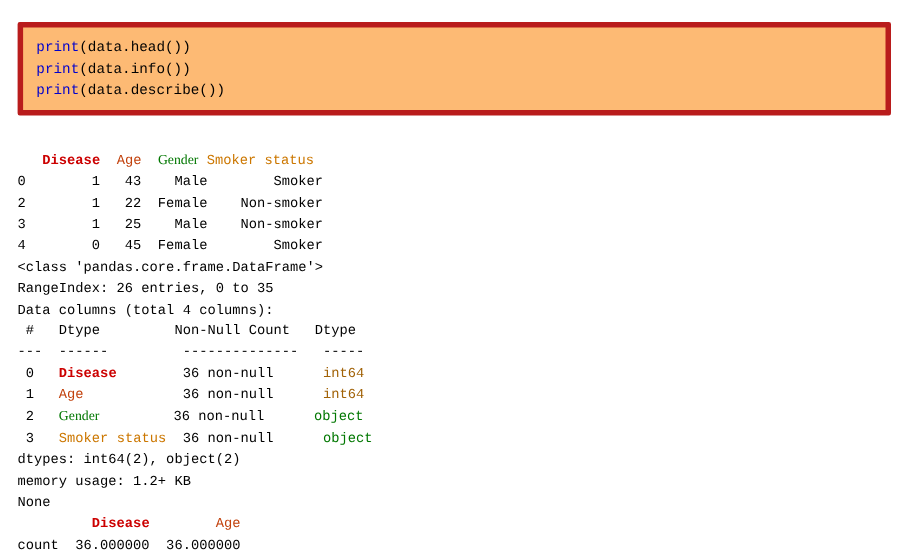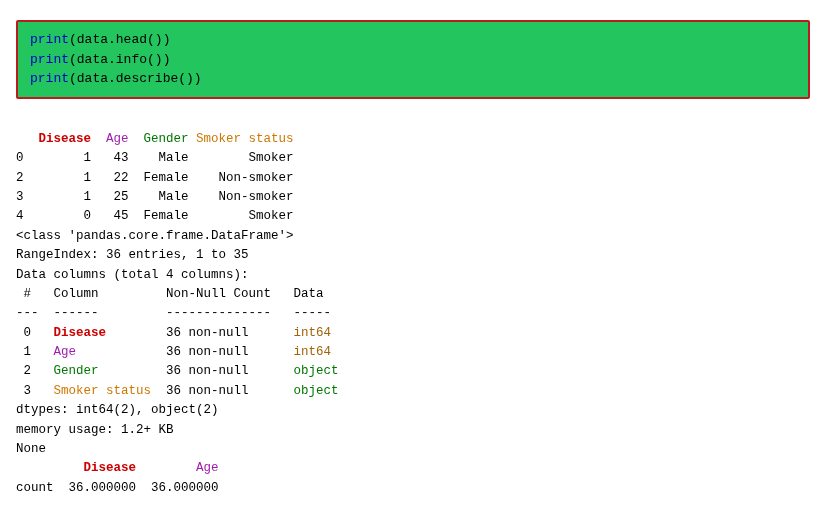--- a/index.html
+++ b/index.html
@@ -13,40 +13,40 @@
       padding: 10px 16px;
     }
     h3 {
       font-family: Arial, sans-serif;
       font-size: 14px;
       font-weight: bold;
       color: #000000;
       margin-bottom: 10px;
     }
     .code-block {
-      border: 2px solid #b91c1c;
-      background: #22c55e;
+      border: 5px solid #b91c1c;
+      background: #fdba74;
       padding: 8px 12px;
       margin-bottom: 12px;
       border-radius: 2px;
     }
     .code-line {
       line-height: 1.5;
       white-space: pre;
     }
     .kw { color: #0000cc; }
     .output-block {
       font-size: 12.5px;
       line-height: 1.55;
       white-space: pre;
       color: #000000;
     }
     .col-disease { color: #cc0000; font-weight: bold; }
-    .col-age { color: #a21caf; }
-    .col-gender { color: #007700; }
+    .col-age { color: #c2410c; }
+    .col-gender { color: #007700; font-family: Liberation Serif, serif; }
     .col-smoker { color: #cc7700; }
     .class-line { color: #000000; }
     .dtype-int { color: #a16207; }
     .dtype-obj { color: #007700; }
   </style>
 </head>
 <body>
 
 <h3></h3>
 
@@ -56,23 +56,23 @@
   <div class="code-line"><span class="kw">print</span>(data.describe())</div>
 </div>
 
 <div class="output-block">
 <span>   <span class="col-disease">Disease</span>  <span class="col-age">Age</span>  <span class="col-gender">Gender</span> <span class="col-smoker">Smoker status</span>
 </span><span>0        1   43    Male        Smoker
 </span><span>2        1   22  Female    Non-smoker
 </span><span>3        1   25    Male    Non-smoker
 </span><span>4        0   45  Female        Smoker
 </span><span class="class-line">&lt;class 'pandas.core.frame.DataFrame'&gt;
-</span><span>RangeIndex: 36 entries, 1 to 35
+</span><span>RangeIndex: 26 entries, 0 to 35
 </span><span>Data columns (total 4 columns):
-</span><span> #   Column         Non-Null Count   Data
+</span><span> #   Dtype         Non-Null Count   Dtype
 </span><span>---  ------         --------------   -----
 </span><span> 0   <span class="col-disease">Disease</span>        36 non-null      <span class="dtype-int">int64</span>
 </span><span> 1   <span class="col-age">Age</span>            36 non-null      <span class="dtype-int">int64</span>
 </span><span> 2   <span class="col-gender">Gender</span>         36 non-null      <span class="dtype-obj">object</span>
 </span><span> 3   <span class="col-smoker">Smoker status</span>  36 non-null      <span class="dtype-obj">object</span>
 </span><span>dtypes: int64(2), object(2)
 </span><span>memory usage: 1.2+ KB
 </span><span>None
 </span><span>         <span class="col-disease">Disease</span>        <span class="col-age">Age</span>
 </span><span>count  36.000000  36.000000

